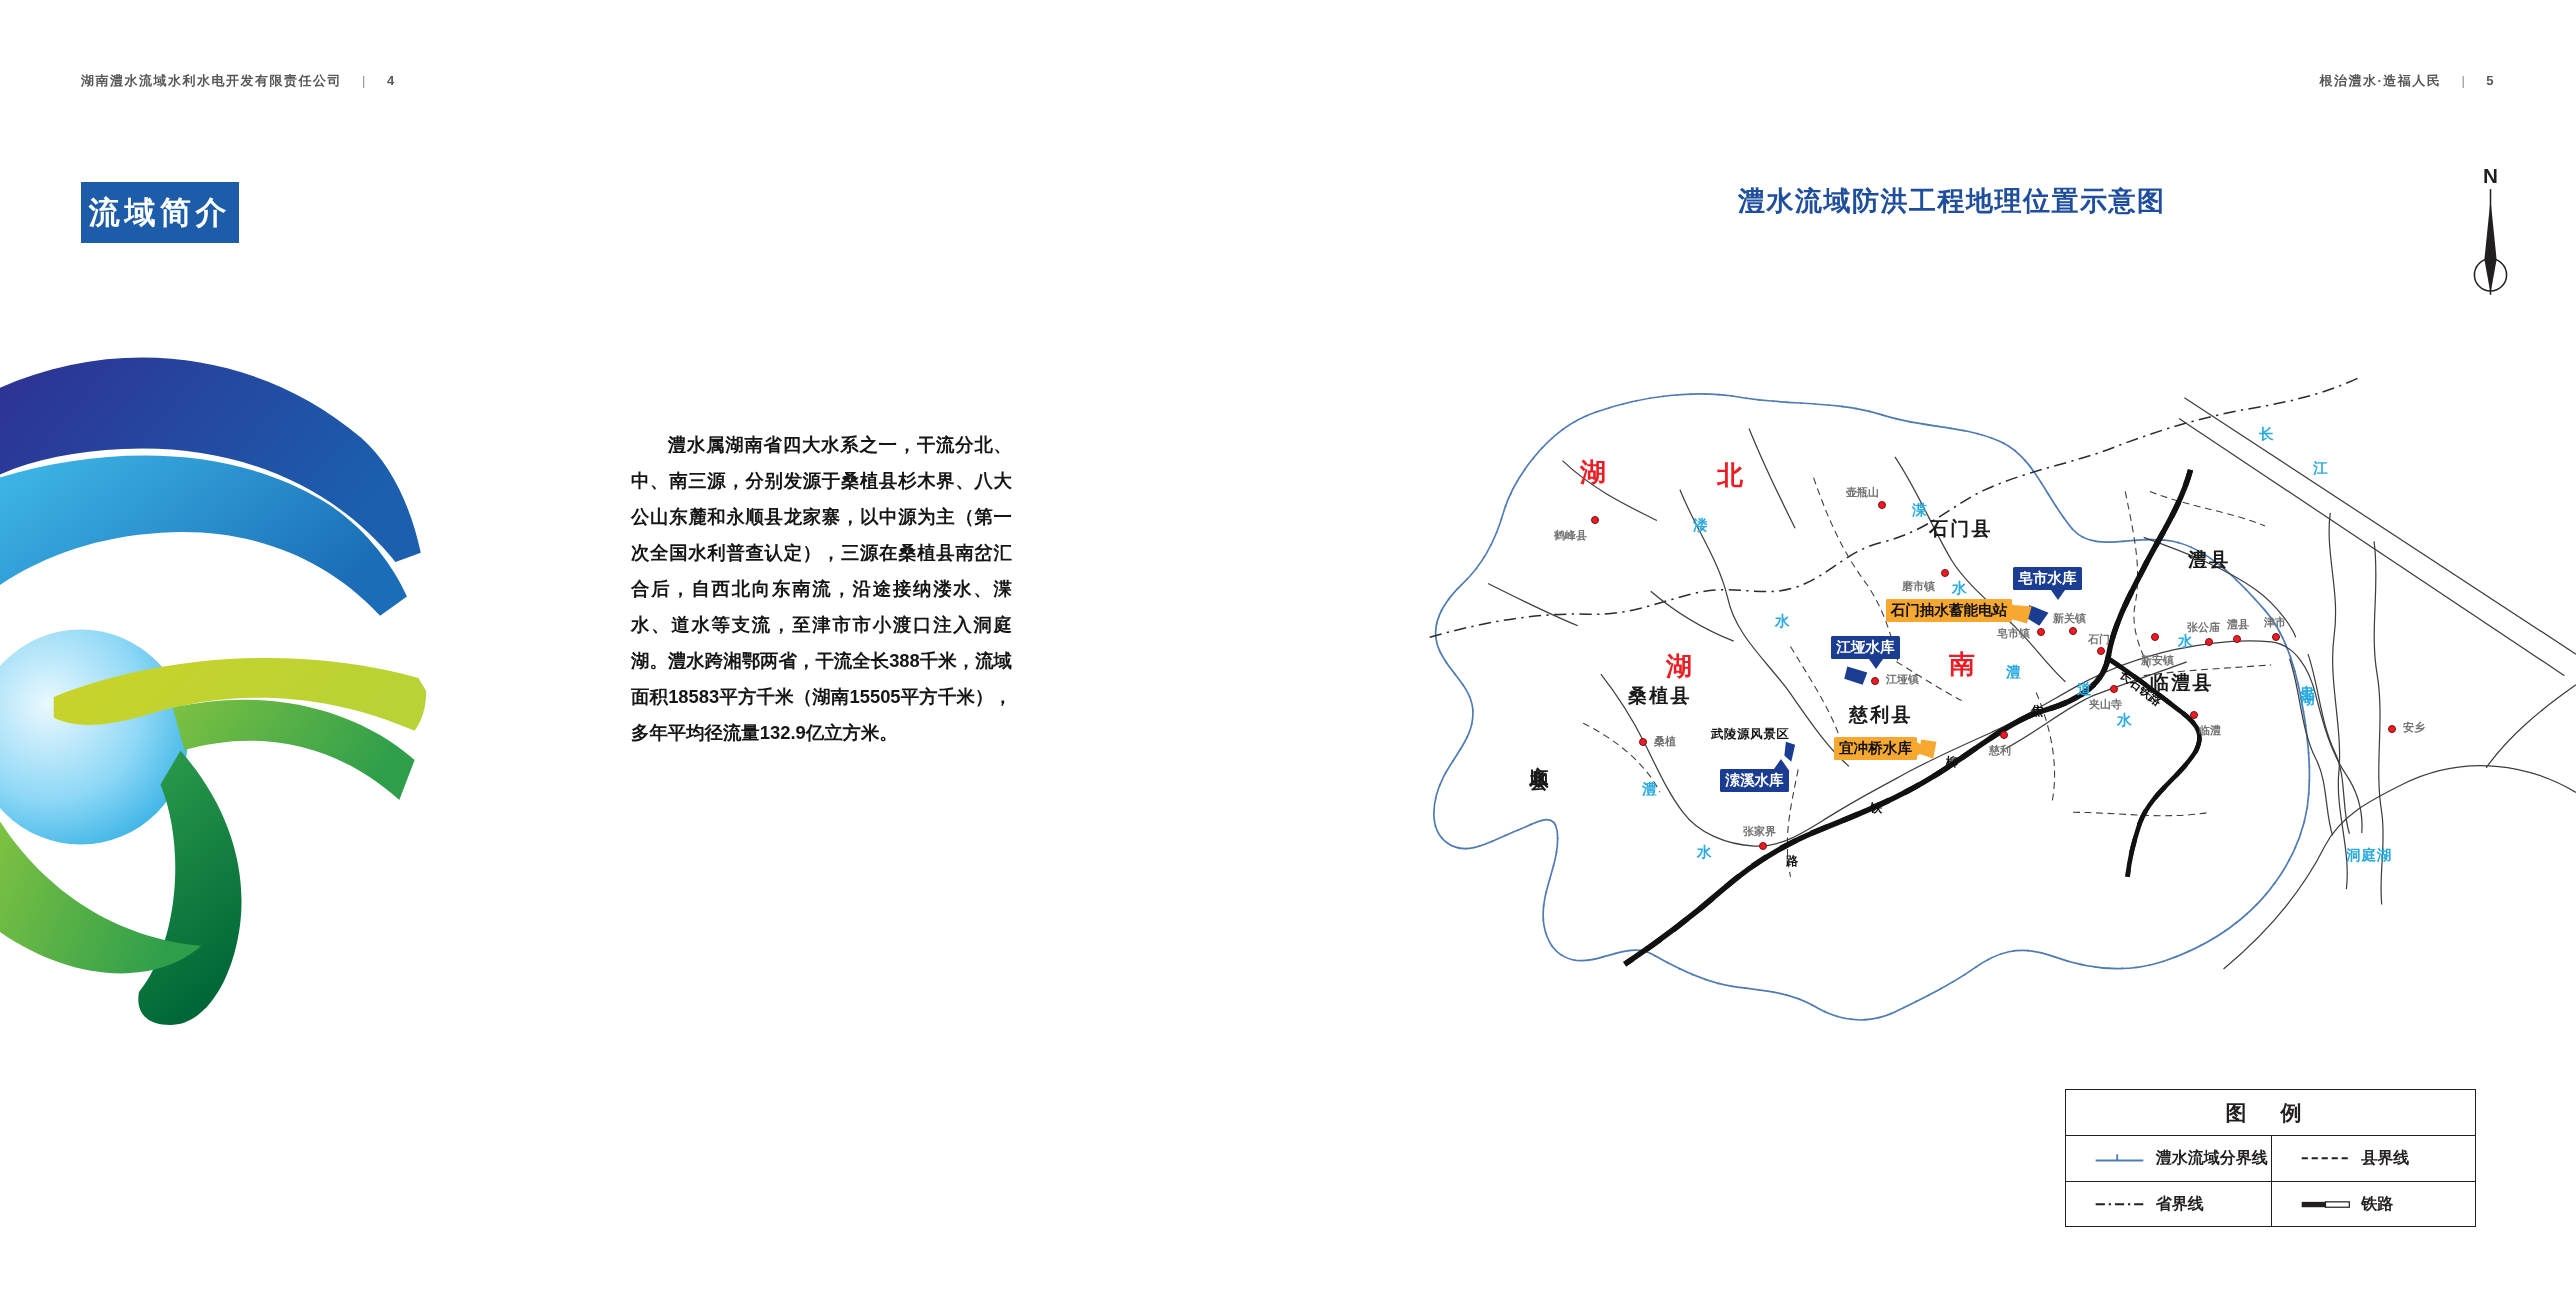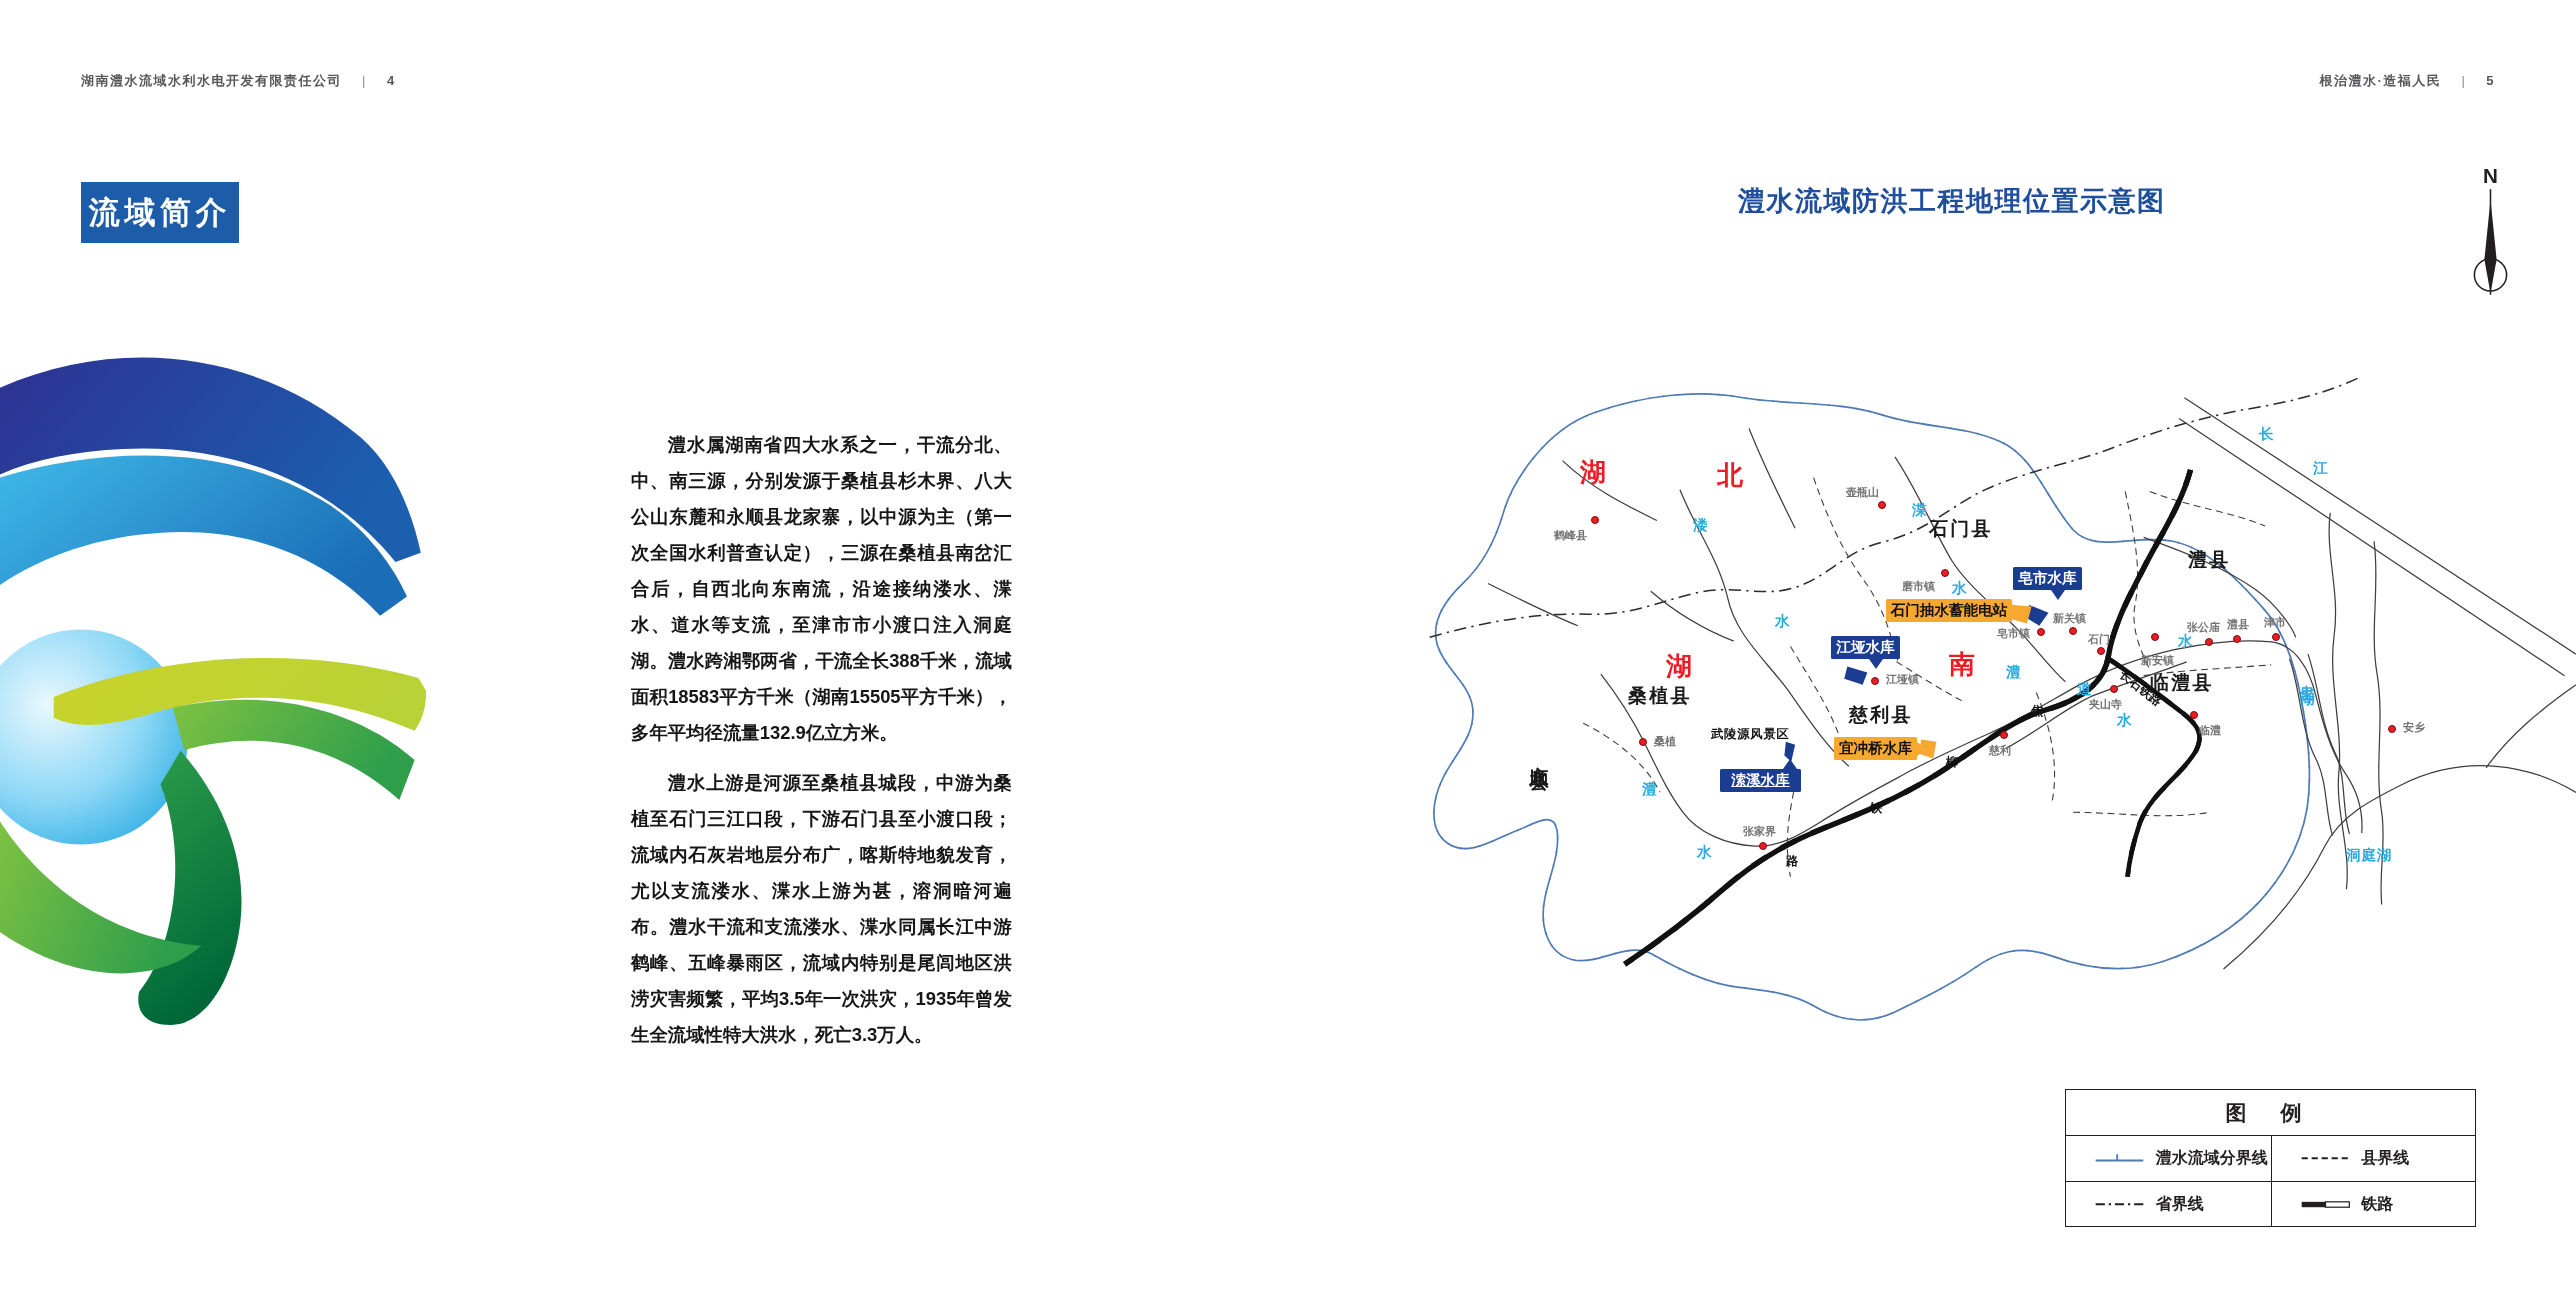--- a/index.html
+++ b/index.html
@@ -67,21 +67,20 @@
     <span>湖南澧水流域水利水电开发有限责任公司</span><span class="divider">|</span><span>4</span>
   </div>
   <div class="hdr hdr-right">
     <span>根治澧水·造福人民</span><span class="divider">|</span><span>5</span>
   </div>
 
   <div class="badge">流域简介</div>
 
   <div class="body-text">
     <p>澧水属湖南省四大水系之一，干流分北、中、南三源，分别发源于桑植县杉木界、八大公山东麓和永顺县龙家寨，以中源为主（第一次全国水利普查认定），三源在桑植县南岔汇合后，自西北向东南流，沿途接纳溇水、渫水、道水等支流，至津市市小渡口注入洞庭湖。澧水跨湘鄂两省，干流全长388千米，流域面积18583平方千米（湖南15505平方千米），多年平均径流量132.9亿立方米。</p>
-    <p>澧水上游是河源至桑植县城段，中游为桑植至石门三江口段，下游石门县至小渡口段；流域内石灰岩地层分布广，喀斯特地貌发育，尤以支流溇水、渫水上游为甚，溶洞暗河遍布。澧水干流和支流溇水、渫水同属长江中游鹤峰、五峰暴雨区，流域内特别是尾闾地区洪涝灾害频繁，平均3.5年一次洪灾，1935年曾发生全流域性特大洪水，死亡3.3万人。</p>
   </div>
 
   <svg class="logo" viewBox="0 0 560 905" width="430" height="695">
     <defs>
       <linearGradient id="gNavy" x1="0" y1="0" x2="1" y2="0.4">
         <stop offset="0" stop-color="#2e3192"></stop>
           <stop offset="1" stop-color="#1b5fae"></stop>
       </linearGradient>
       <linearGradient id="gBlue" x1="0" y1="0" x2="1" y2="0.5">
         <stop offset="0" stop-color="#3fb9e9"></stop>
@@ -243,21 +242,21 @@
       <span class="town-dot" style="left: 1871px; top: 677px;"></span>
       <span class="mlabel town" style="left: 1886px; top: 674px;">江垭镇</span>
       <span class="town-dot" style="left: 1639px; top: 738px;"></span>
       <span class="mlabel town" style="left: 1654px; top: 736px;">桑植</span>
       <span class="town-dot" style="left: 1759px; top: 842px;"></span>
       <span class="mlabel town" style="left: 1743px; top: 826px;">张家界</span>
       <span class="town-dot" style="left: 2388px; top: 725px;"></span>
       <span class="mlabel town" style="left: 2403px; top: 722px;">安乡</span>
       <span class="callout blue tail-b" style="left: 1831px; top: 636px; width: 69px;">江垭水库</span>
       <span class="callout blue tail-b" style="left: 1987px; top: 567px; width: 69px; margin-left: 26px;">皂市水库</span>
-      <span class="callout blue tail-tr" style="left: 1720px; top: 769px; width: 81px; text-decoration: underline;">溹溪水库</span>
+      <span class="callout blue tail-tr" style="left: 1720px; top: 769px; width: 69px;">溹溪水库</span>
       <span class="callout orange tail-r" style="left: 1834px; top: 737px; width: 83px;">宜冲桥水库</span>
       <span class="callout orange tail-r" style="left: 1886px; top: 599px; width: 126px;">石门抽水蓄能电站</span>
     </div>
 
   <div class="legend">
     <div class="legend-title">图 例</div>
     <div class="legend-grid">
       <div class="legend-cell">
         <svg width="51" height="12.3" viewBox="0 0 66 16">
           <line x1="2" y1="11" x2="64" y2="11" stroke="#4f7bb5" stroke-width="2.4"></line>

